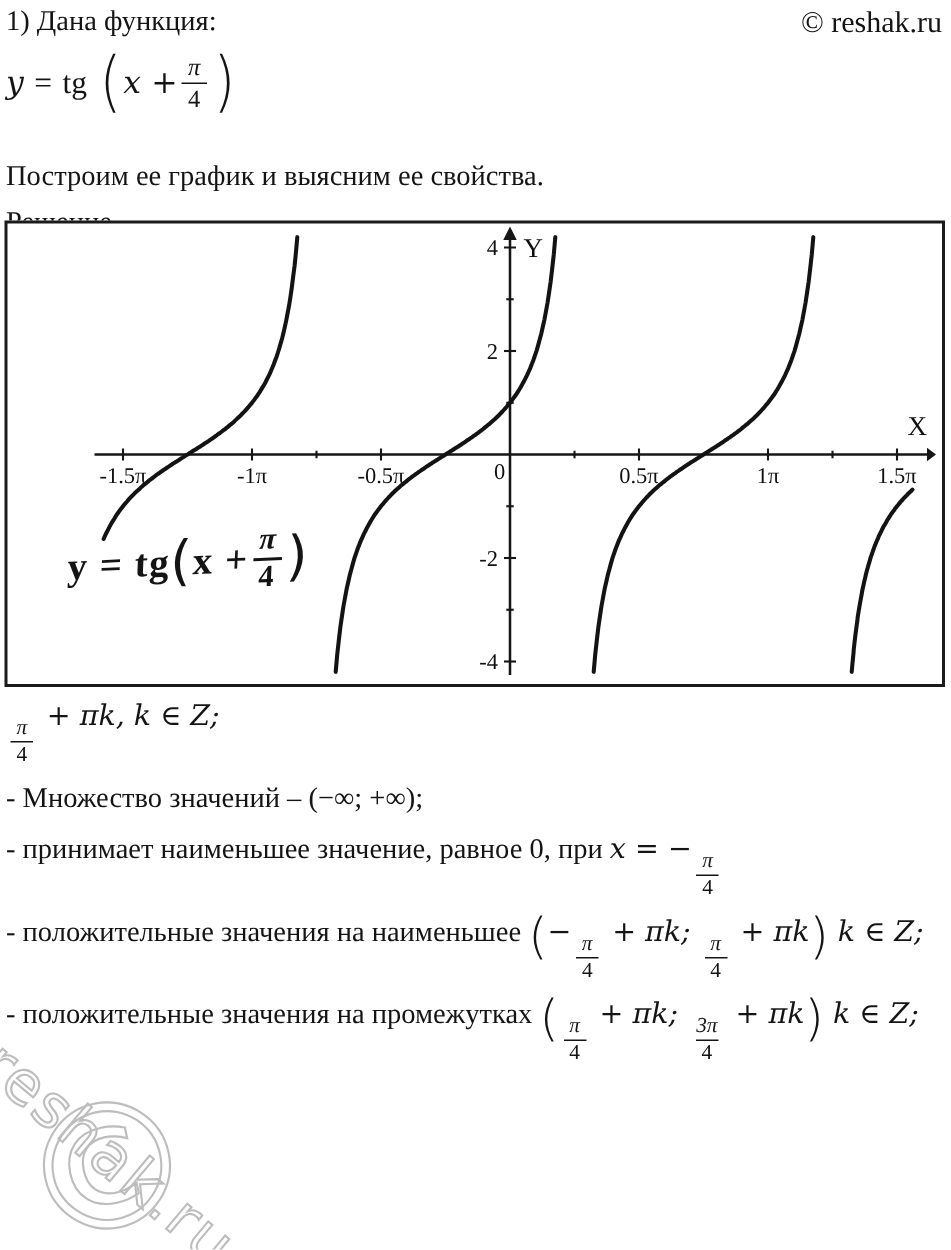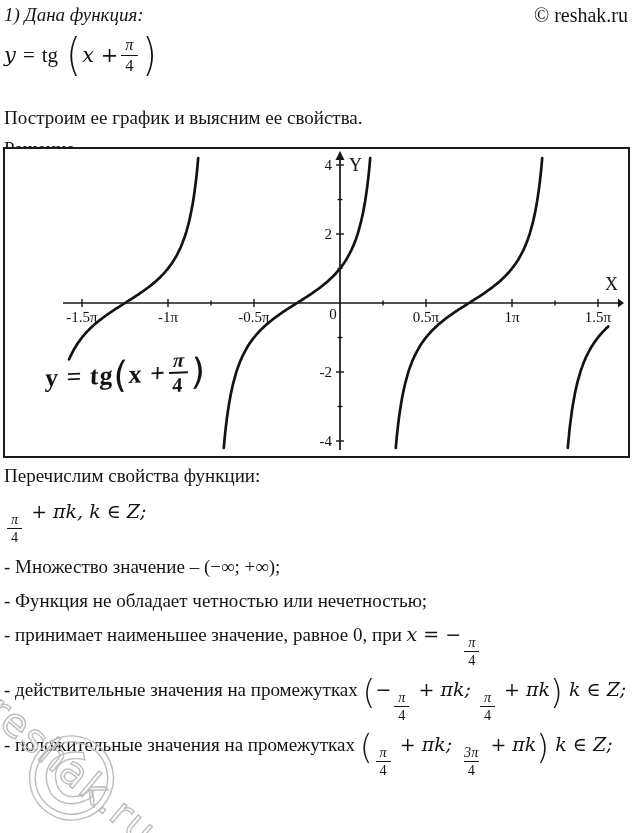--- a/index.html
+++ b/index.html
@@ -2,21 +2,21 @@
 <html><head>
 <meta charset="utf-8">
 <style>
   html,body{margin:0;padding:0;background:#fff;}
   body{width:634px;height:833px;position:relative;overflow:hidden;
        font-family:"Liberation Serif","DejaVu Serif",serif;color:#141414;}
 
   
   .header{position:absolute;left:4px;top:4px;right:6px;display:flex;
           justify-content:space-between;align-items:flex-start;}
-  .problem-no{font-size:19px;font-style:italic;}
+  .problem-no{font-size:19px;}
   .brand{font-size:20px;}
 
   
   .formula{position:absolute;left:4px;top:30px;display:flex;align-items:center;
            font-size:21px;height:50px;}
   .formula .gap{width:7px;}
   .math{font-style:italic;font-family:"DejaVu Serif","Liberation Serif",serif;}
   .rm{font-style:normal;}
   .bp{font-family:"DejaVu Sans",sans-serif;font-weight:300;line-height:.8;}
   .formula .bp{font-size:44px;transform:scaleX(.85);}
@@ -138,33 +138,31 @@
     <span>x +</span>
     <span class="frac">
       <span class="num">π</span>
       <span class="den">4</span>
     </span>
     <span class="bp">)</span>
   </div>
 </div>
 
 <div class="props">
-  <p class="props-title">Перечислим свойства функции:</p>
   <div id="props-list">
       <div class="prop-line"><span class="frac">
           <span class="num">π</span>
           <span class="den">4</span>
         </span><span class="math"> + πk, k ∈ Z;</span></div>
-      <div class="prop-line"><span>- Множество значение – (−∞; +∞);</span></div>
-      <div class="prop-line"><span>- Функция не обладает четностью или нечетностью;</span></div>
+      <div class="prop-line"><span>- Множество значений – (−∞; +∞);</span></div>
       <div class="prop-line"><span>- принимает наименьшее значение, равное 0, при </span><span class="math">x = −</span><span class="frac">
           <span class="num">π</span>
           <span class="den">4</span>
         </span></div>
-      <div class="prop-line"><span>- действительные значения на промежутках </span><span class="bp">(</span><span class="math">−</span><span class="frac">
+      <div class="prop-line"><span>- положительные значения на наименьшее </span><span class="bp">(</span><span class="math">−</span><span class="frac">
           <span class="num">π</span>
           <span class="den">4</span>
         </span><span class="math"> + πk;  </span><span class="frac">
           <span class="num">π</span>
           <span class="den">4</span>
         </span><span class="math"> + πk</span><span class="bp">)</span><span class="math"> k ∈ Z;</span></div>
       <div class="prop-line"><span>- положительные значения на промежутках </span><span class="bp">(</span><span class="frac">
           <span class="num">π</span>
           <span class="den">4</span>
         </span><span class="math"> + πk;  </span><span class="frac">

